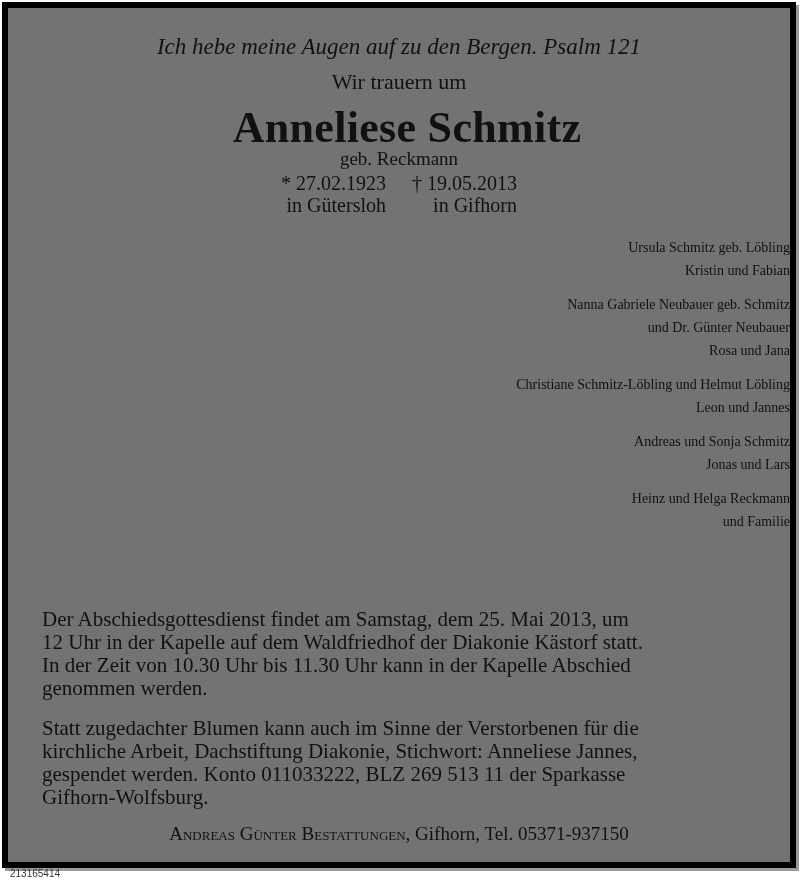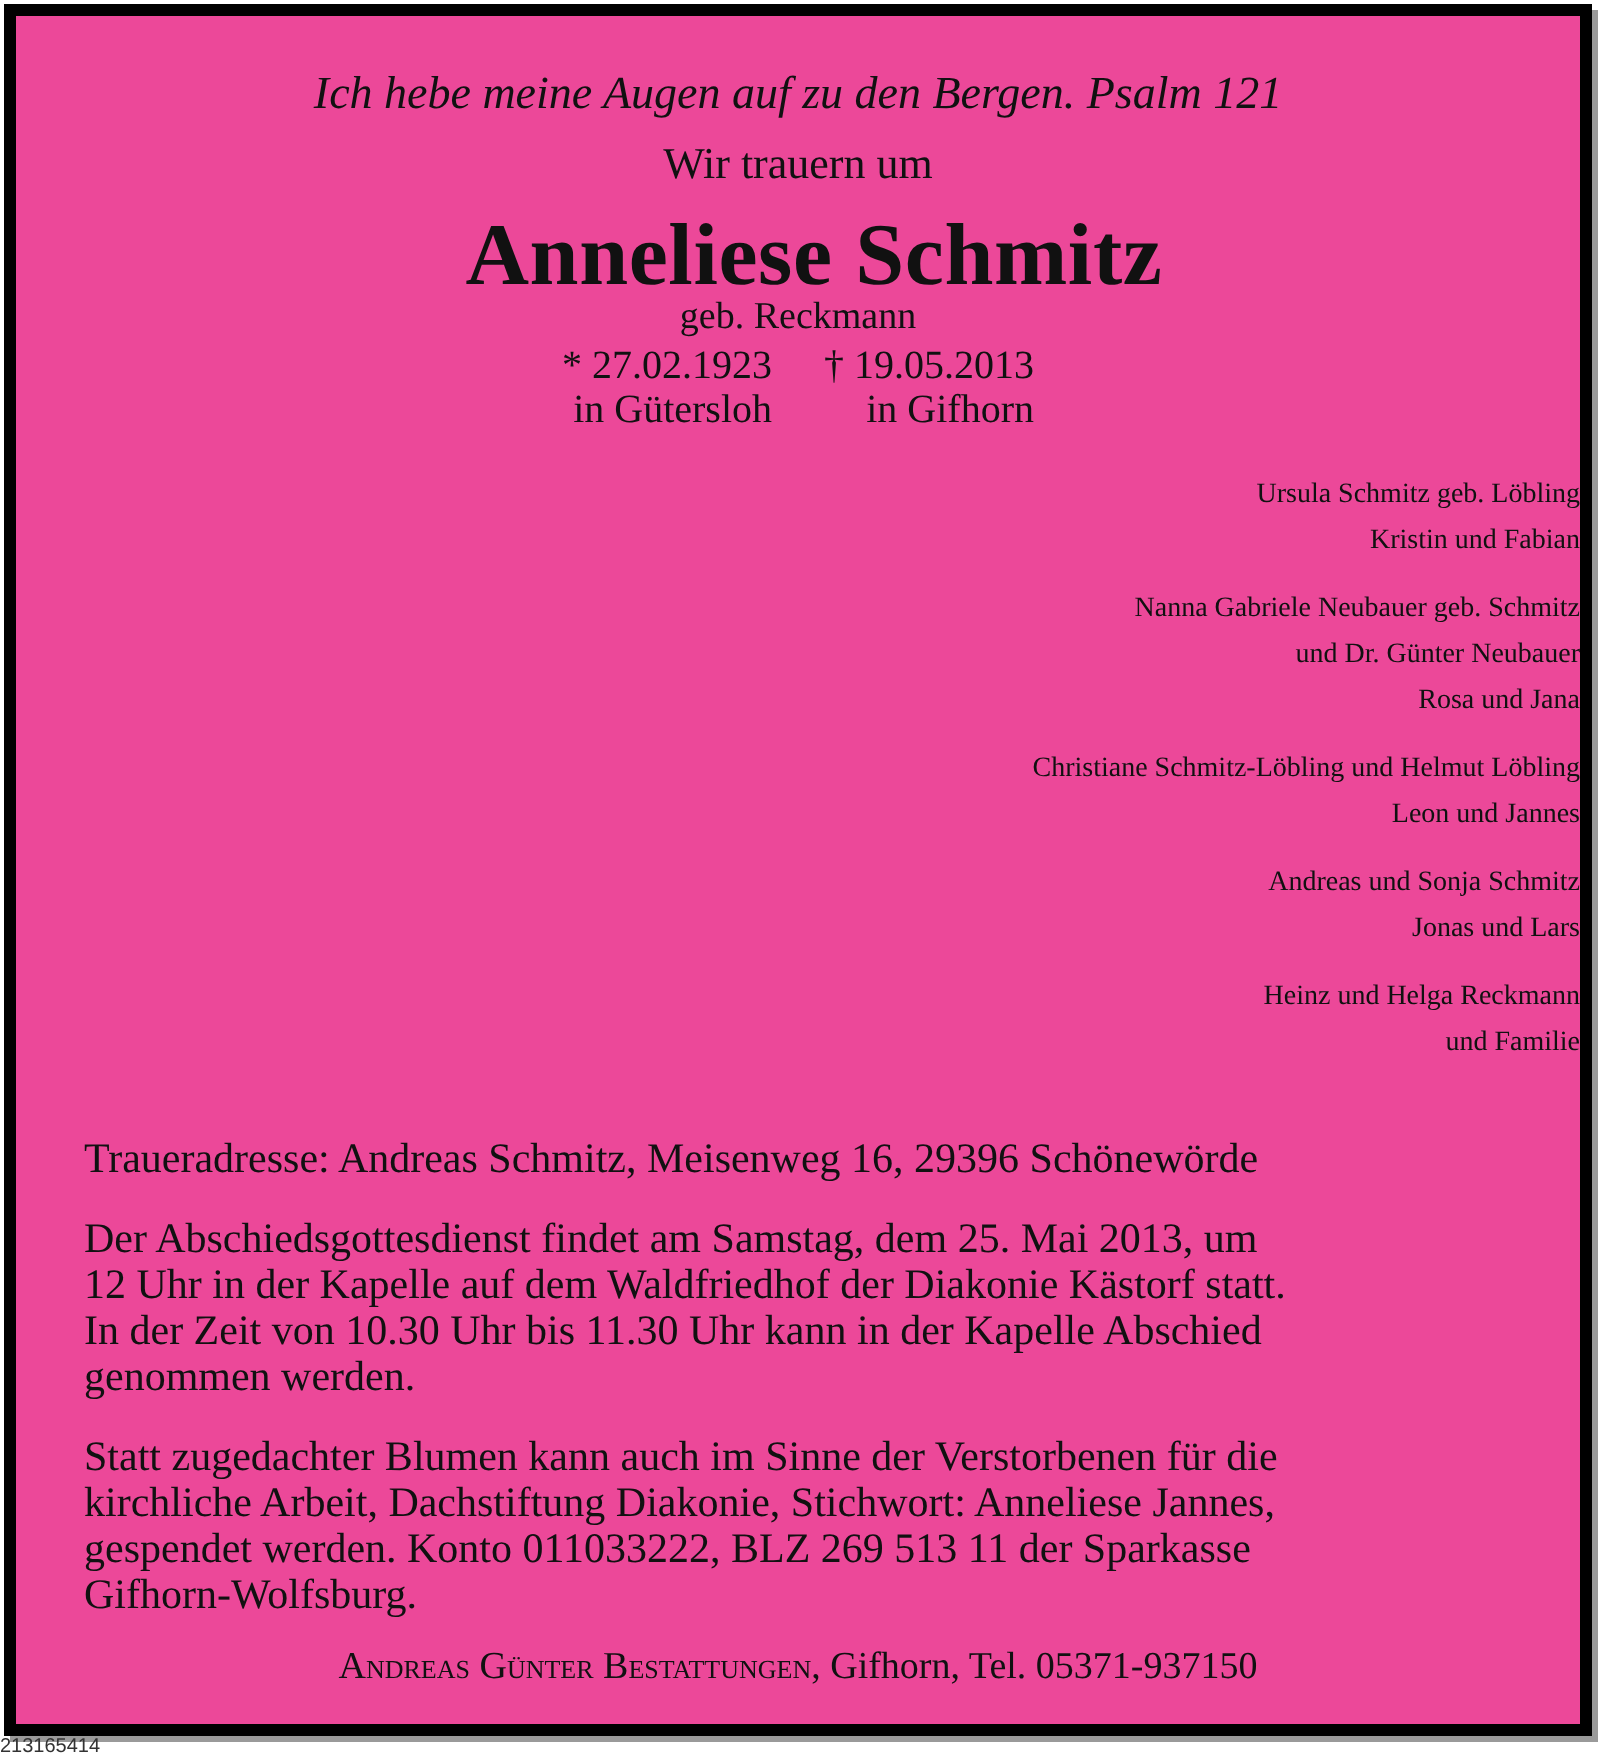--- a/index.html
+++ b/index.html
@@ -1,37 +1,37 @@
 <!DOCTYPE html>
 <html><head>
   <meta charset="utf-8">
   <style>
     html, body { margin: 0; padding: 0; background: #ffffff; }
     body { width: 800px; height: 882px; position: relative; overflow: hidden; font-family: "Liberation Serif", "DejaVu Serif", serif; color: #111; }
     .frame {
       position: absolute; left: 2px; top: 2px; width: 782px; height: 854px;
-      border: 6px solid #000; background: #ec4899; box-sizing: content-box;
+      border: 6px solid #000; background: #737373; box-sizing: content-box;
       box-shadow: 3px 3px 0 #9a9a9a;
     }
     .motto { position: absolute; left: 0; right: 0; top: 26px; font-style: italic; font-size: 23px; text-align: center; }
     .intro { position: absolute; left: 0; right: 0; top: 61px; font-size: 22px; text-align: center; }
     .name { position: absolute; left: 16px; right: 0; top: 94px; font-size: 44px; font-weight: bold; text-align: center; letter-spacing: 0.3px; }
     .birthname { position: absolute; left: 0; right: 0; top: 140px; font-size: 19px; text-align: center; }
     .dates { position: absolute; left: 0; right: 0; top: 164px; display: flex; justify-content: center; gap: 26px; font-size: 20px; line-height: 22px; }
     .dates .col { text-align: right; }
     .family { position: absolute; left: 0; right: 0; top: 228px; text-align: right; font-size: 14px; line-height: 23px; }
     .family .group { margin-bottom: 11px; }
     .family .line { display: block; }
     .body-text { position: absolute; left: 34px; right: 28px; font-size: 21px; line-height: 23px; }
     .addr { top: 560px; }
     .service { top: 600px; }
     .donation { top: 709px; }
     .undertaker { position: absolute; left: 0; right: 0; top: 815px; text-align: center; font-size: 19px; }
     .sc { font-variant: small-caps; text-align: right; }
-    .ad-id { position: absolute; left: 0; top: 868px; font-family: "Liberation Sans", "DejaVu Sans", sans-serif; font-size: 10px; color: #333; }
+    .ad-id { position: absolute; left: 10px; top: 868px; font-family: "Liberation Sans", "DejaVu Sans", sans-serif; font-size: 10px; color: #333; }
   </style>
 </head>
 <body>
 
 <div class="frame">
   <div class="motto">Ich hebe meine Augen auf zu den Bergen. Psalm 121</div>
   <div class="intro">Wir trauern um</div>
   <div class="name">Anneliese Schmitz</div>
   <div class="birthname">geb. Reckmann</div>
 
@@ -69,21 +69,20 @@
     <div class="group">
       <span class="line">Andreas und Sonja Schmitz</span>
       <span class="line">Jonas und Lars</span>
     </div>
     <div class="group">
       <span class="line">Heinz und Helga Reckmann</span>
       <span class="line">und Familie</span>
     </div>
   </div>
 
-  <div class="body-text addr">Traueradresse: Andreas Schmitz, Meisenweg 16, 29396 Schönewörde</div>
 
   <div class="body-text service">
     <div>Der Abschiedsgottesdienst findet am Samstag, dem 25. Mai 2013, um</div>
     <div>12 Uhr in der Kapelle auf dem Waldfriedhof der Diakonie Kästorf statt.</div>
     <div>In der Zeit von 10.30 Uhr bis 11.30 Uhr kann in der Kapelle Abschied</div>
     <div>genommen werden.</div>
   </div>
 
   <div class="body-text donation">
     <div>Statt zugedachter Blumen kann auch im Sinne der Verstorbenen für die</div>

